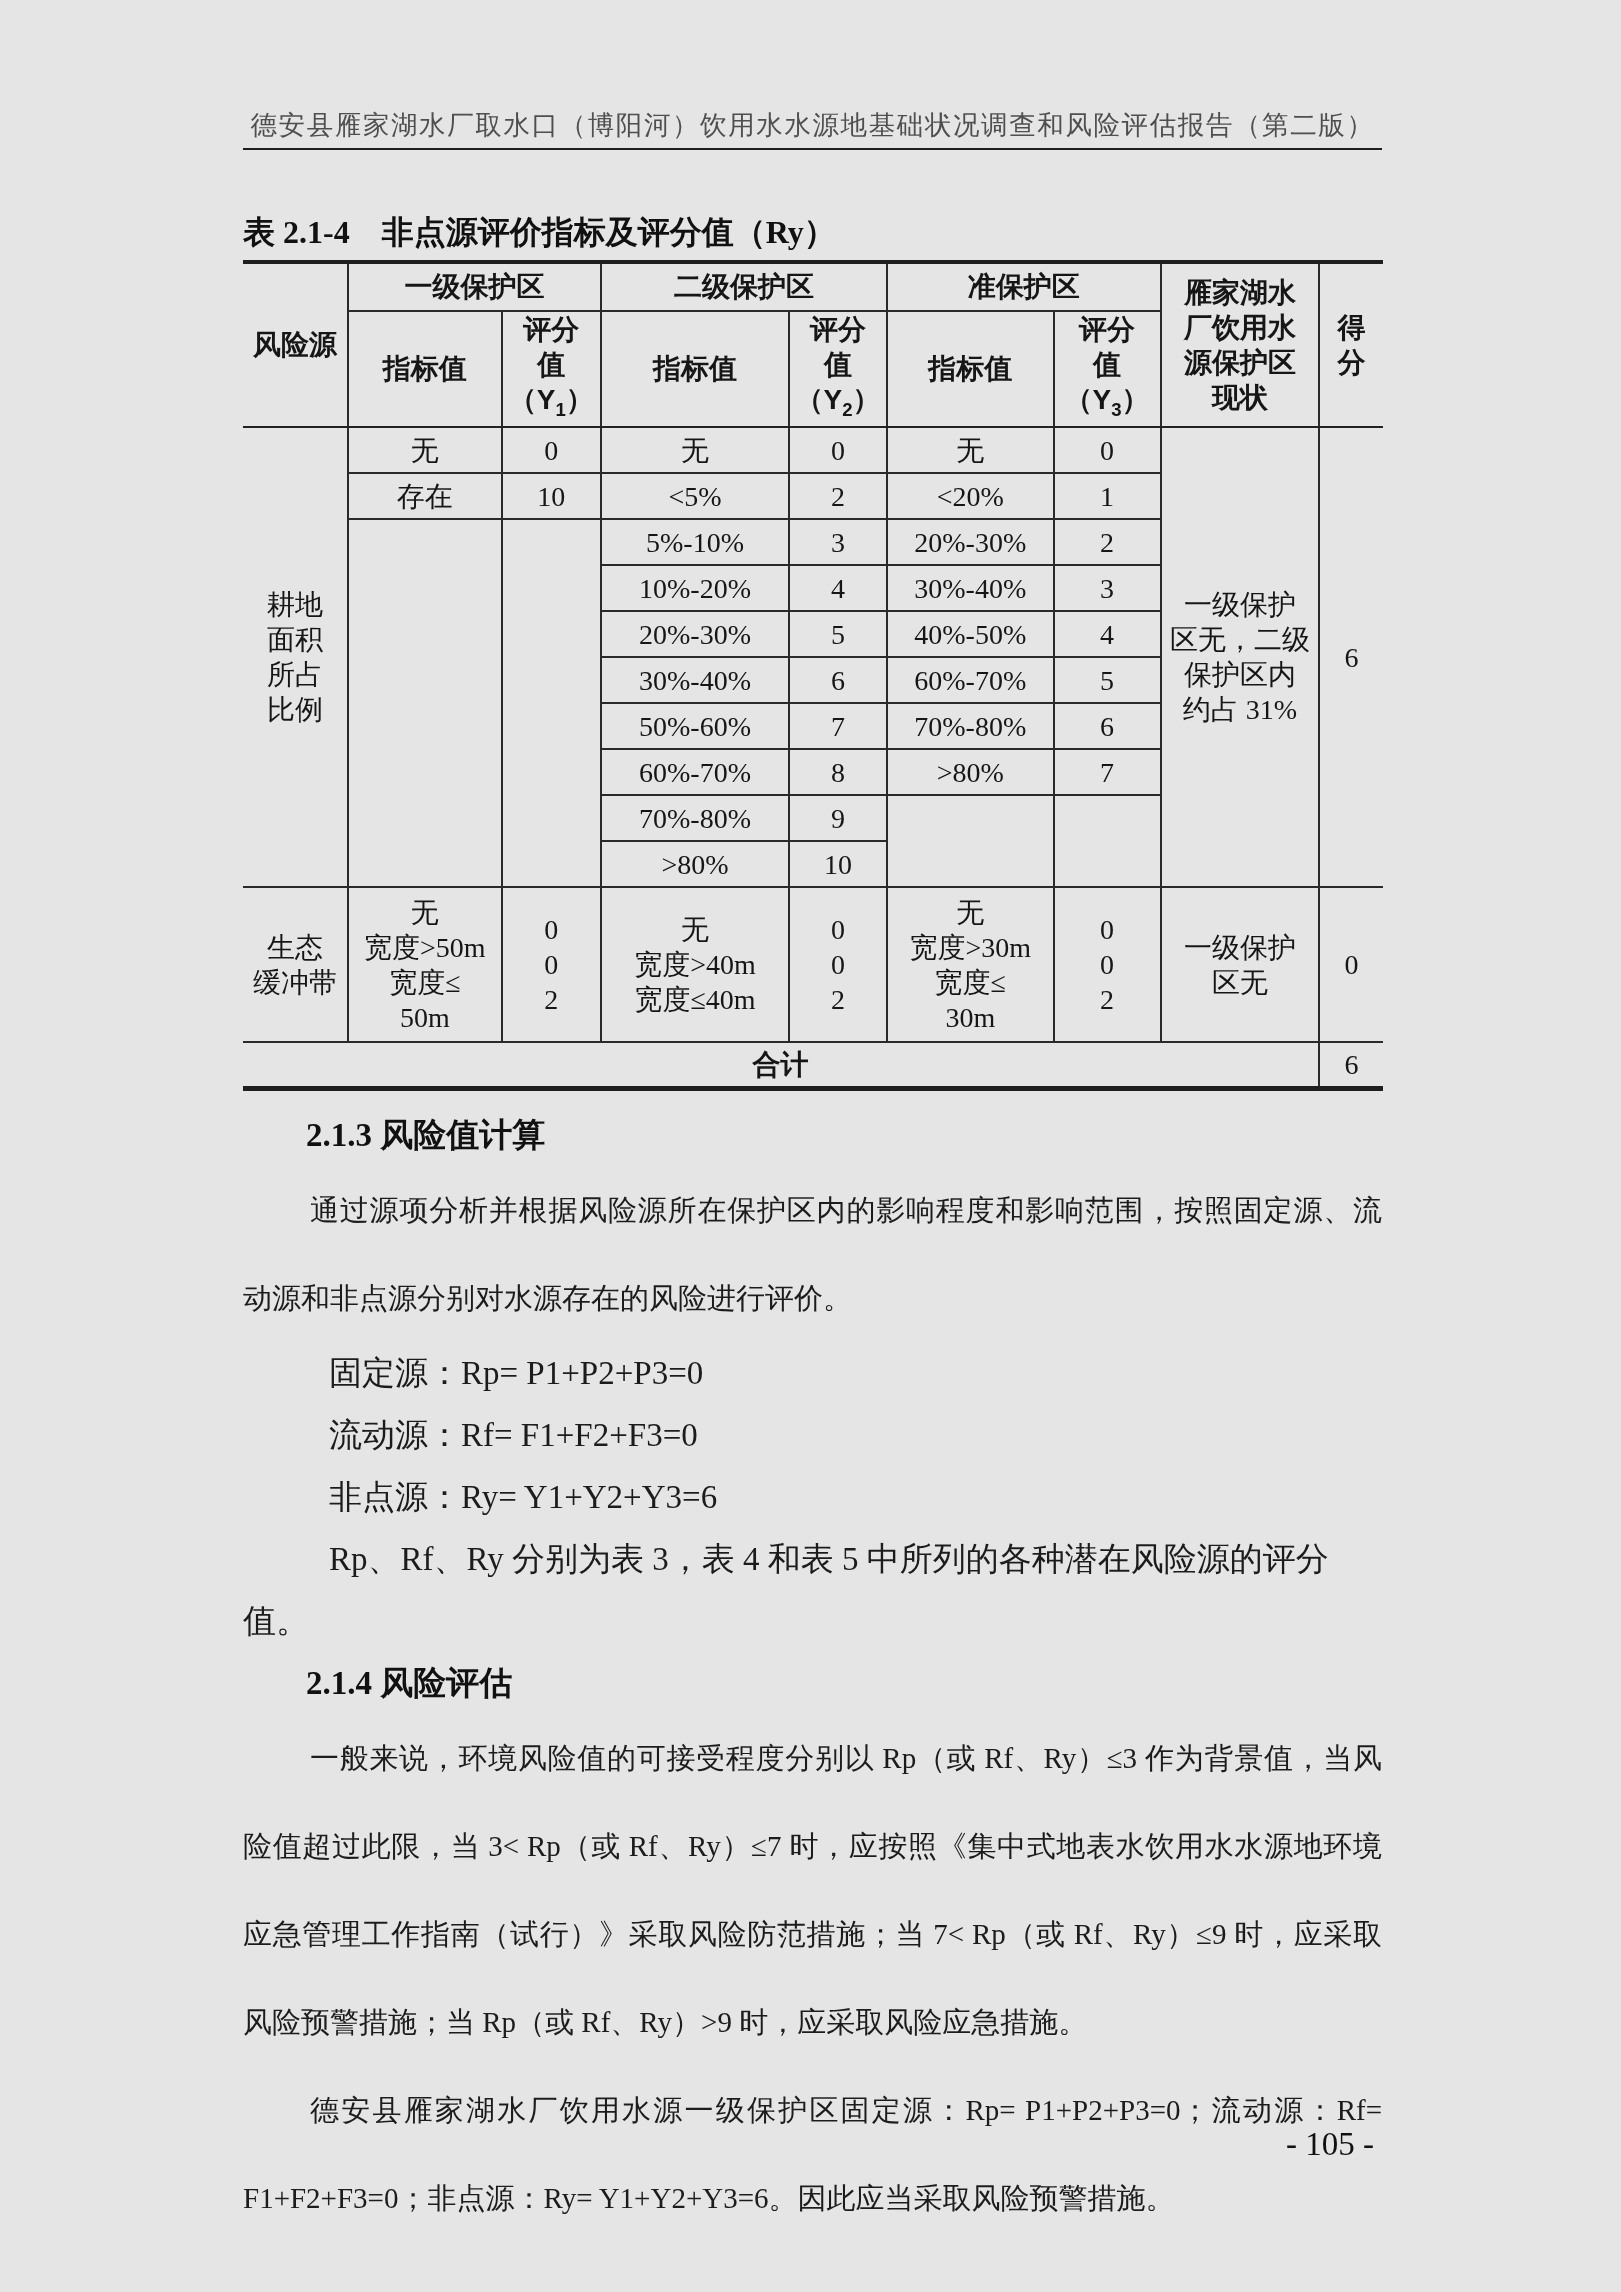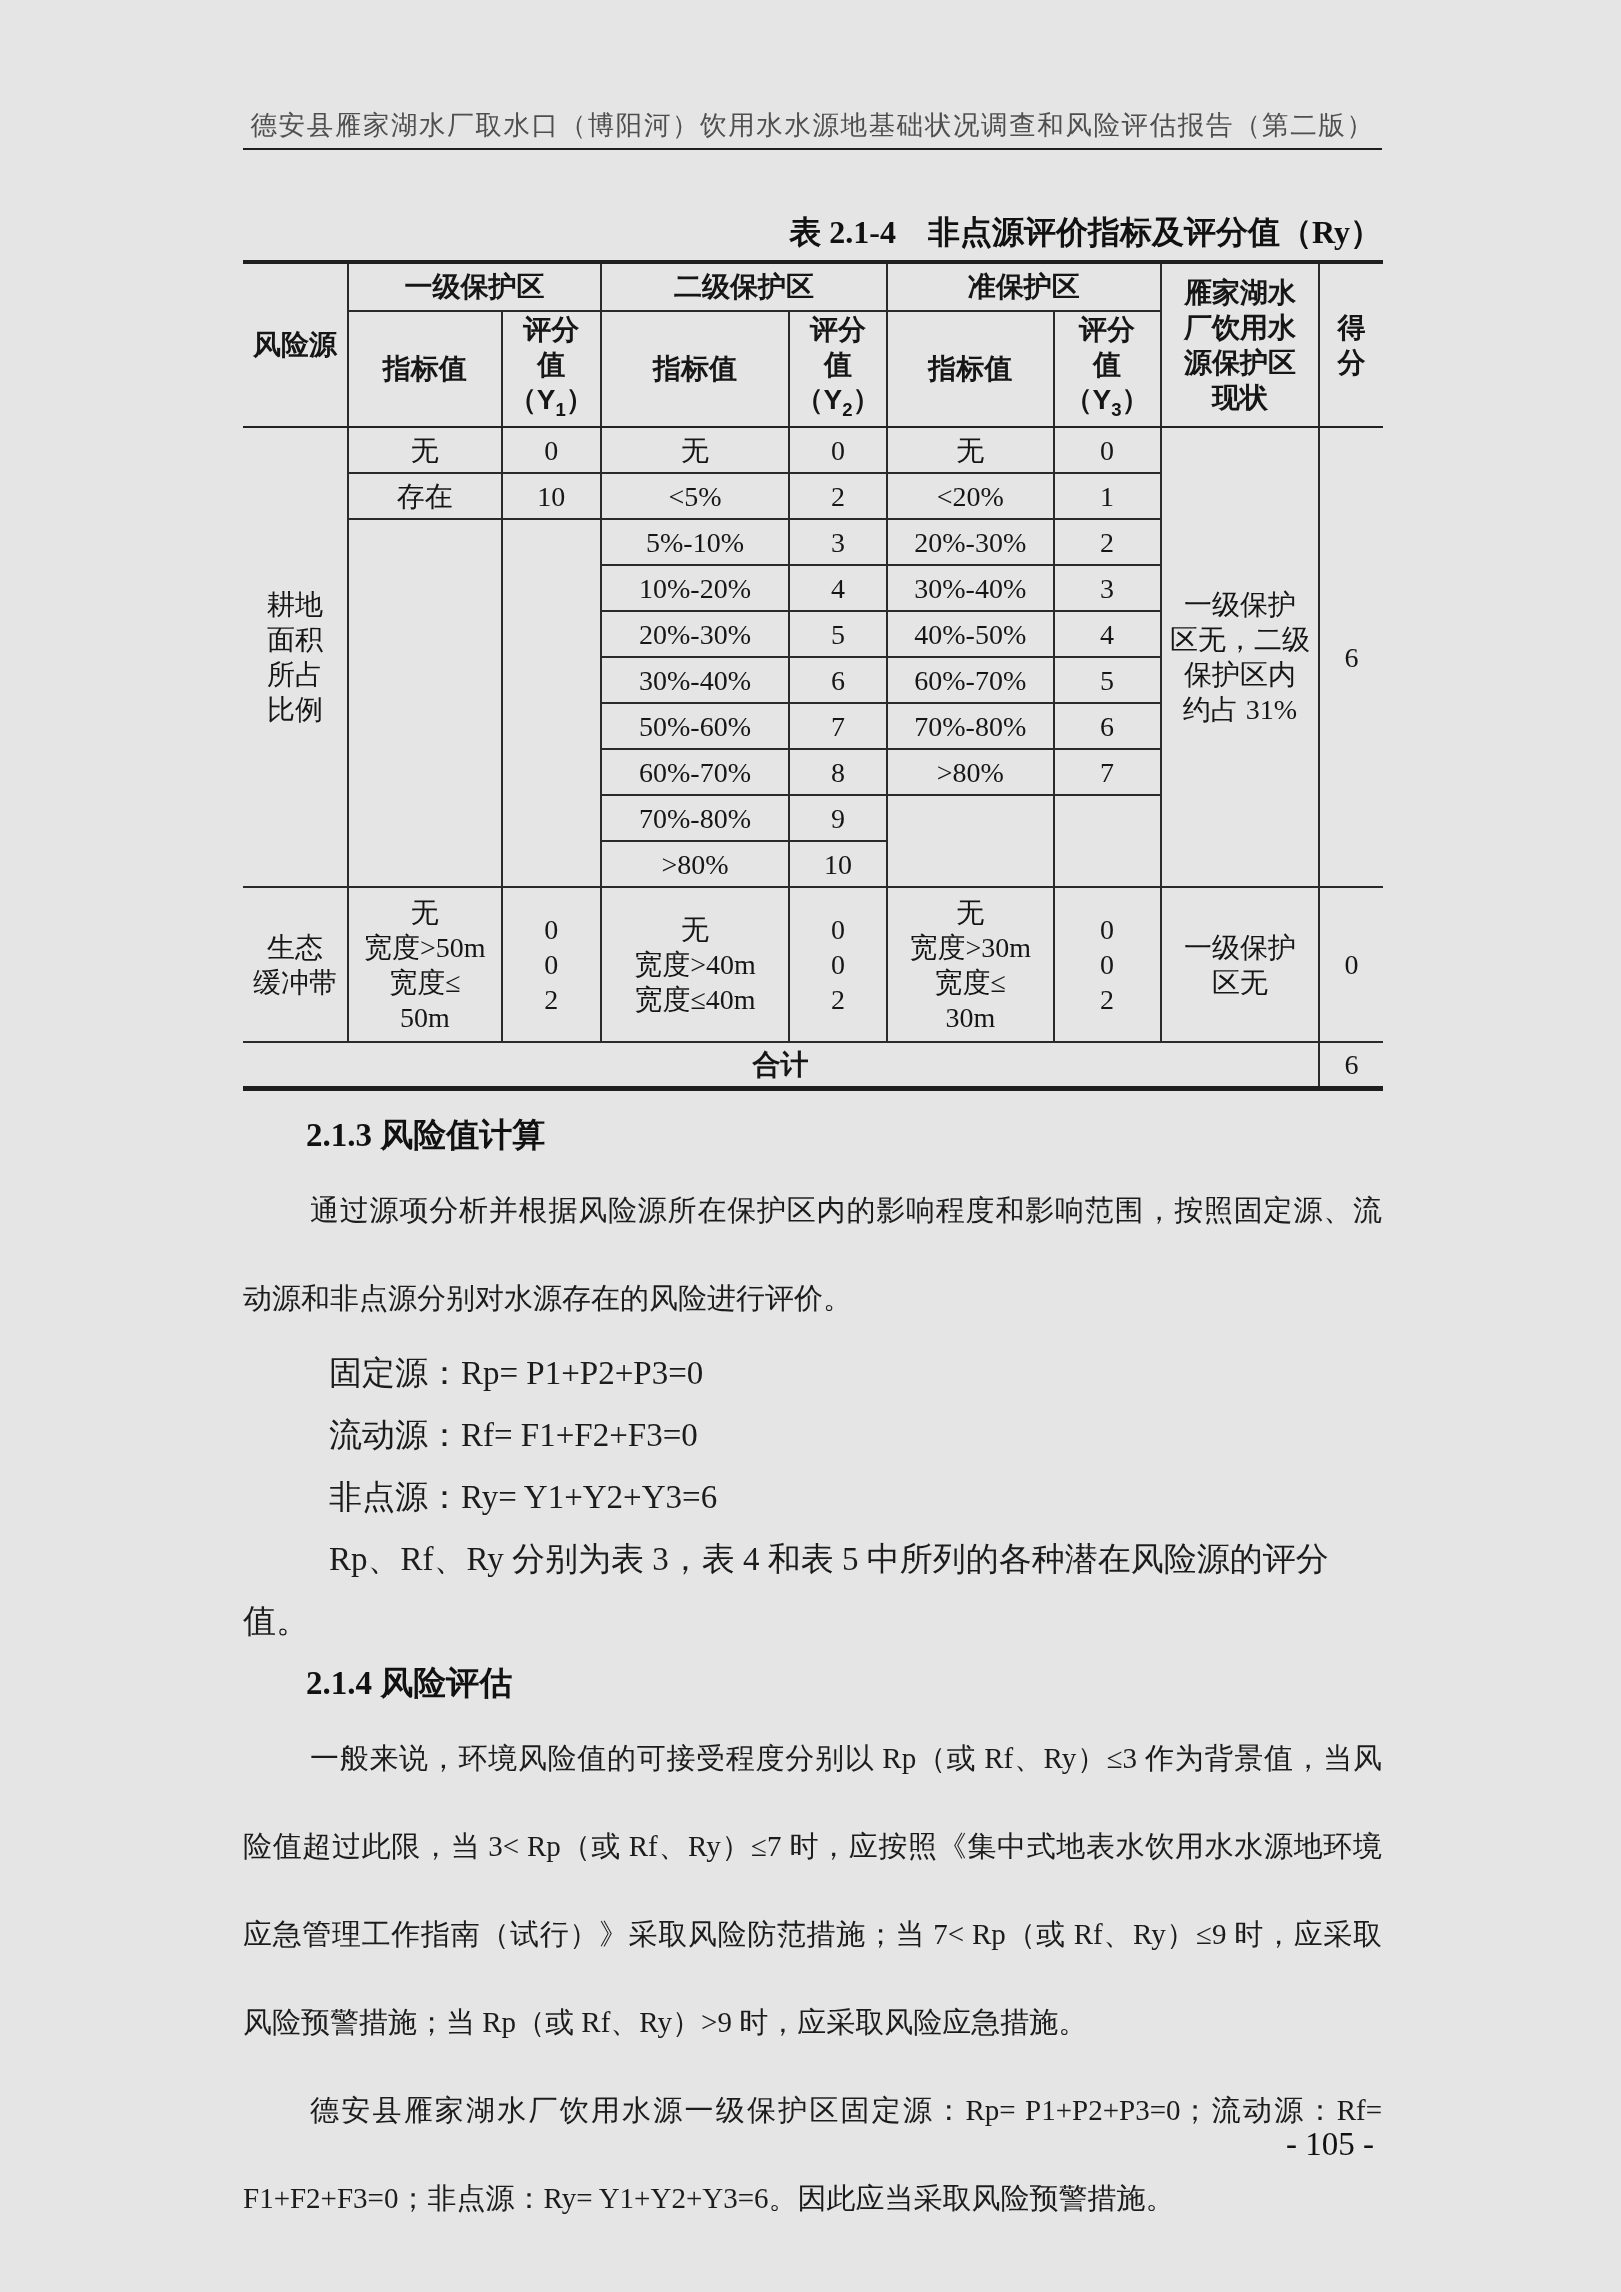--- a/index.html
+++ b/index.html
@@ -24,21 +24,21 @@
     font-size: 26.5px;
     line-height: 31px;
     letter-spacing: 1.6px;
     color: #4f4f4f;
     white-space: nowrap;
     text-align: center;
   }
   
   .tbl-caption {
     margin-top: 63px;
-    text-align: right;
+    text-align: left;
     font-weight: bold;
     font-size: 32px;
     line-height: 39px;
     color: #111;
   }
   
   table.risk {
     margin-top: 7.8px;
     width: 1140px;
     border-collapse: collapse;

